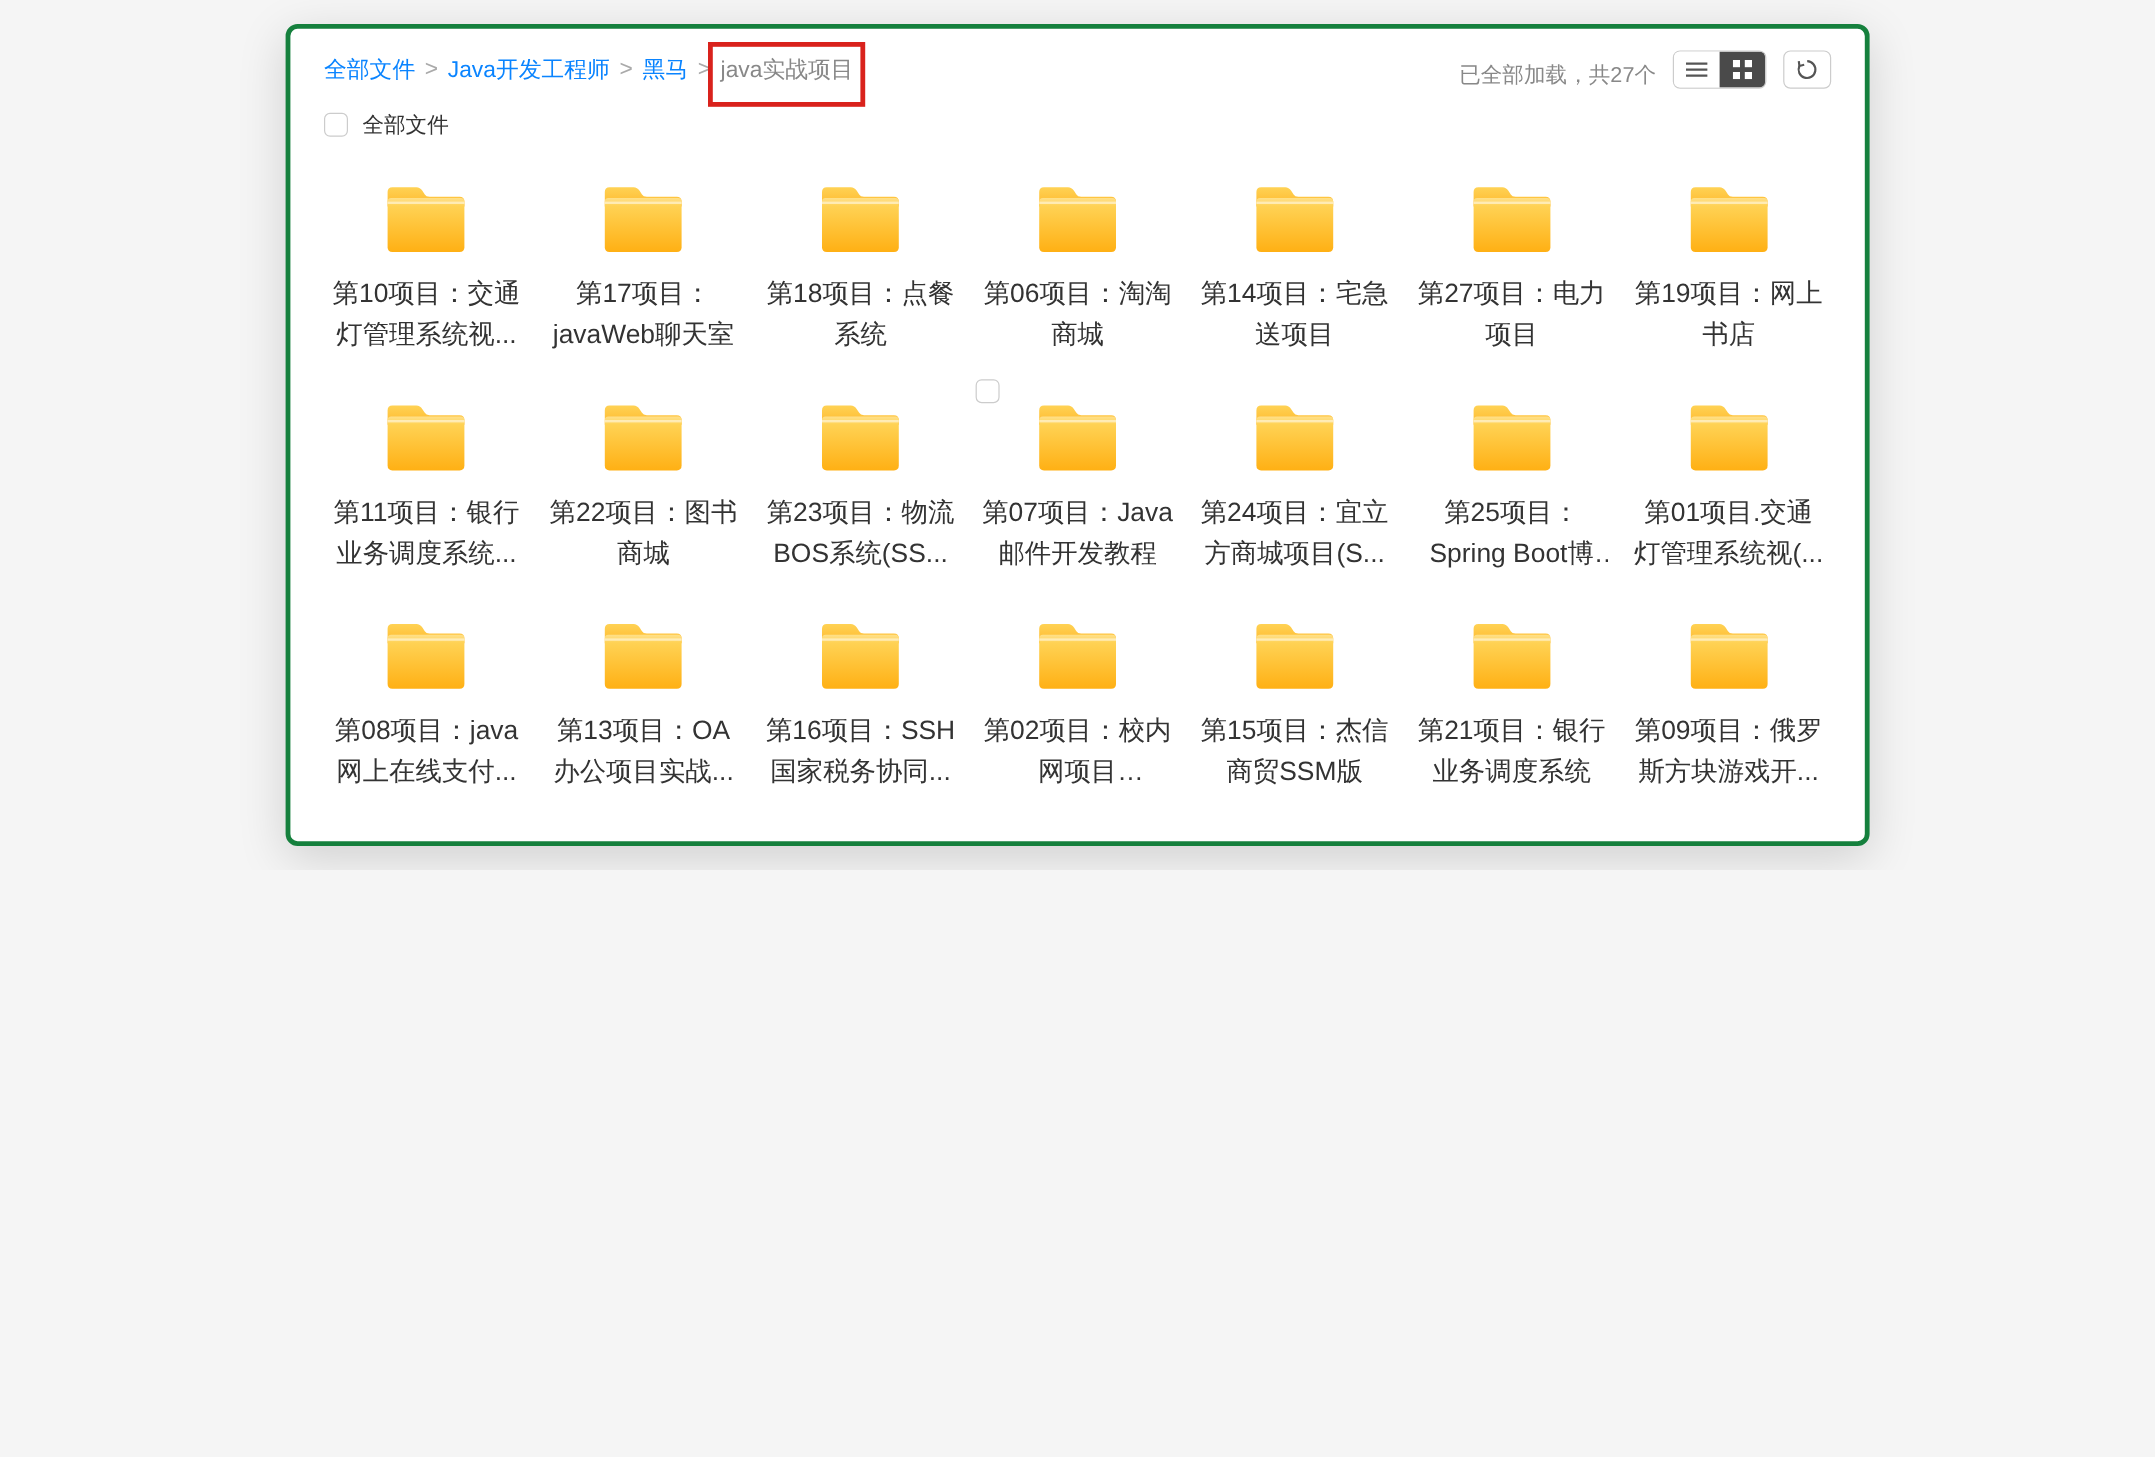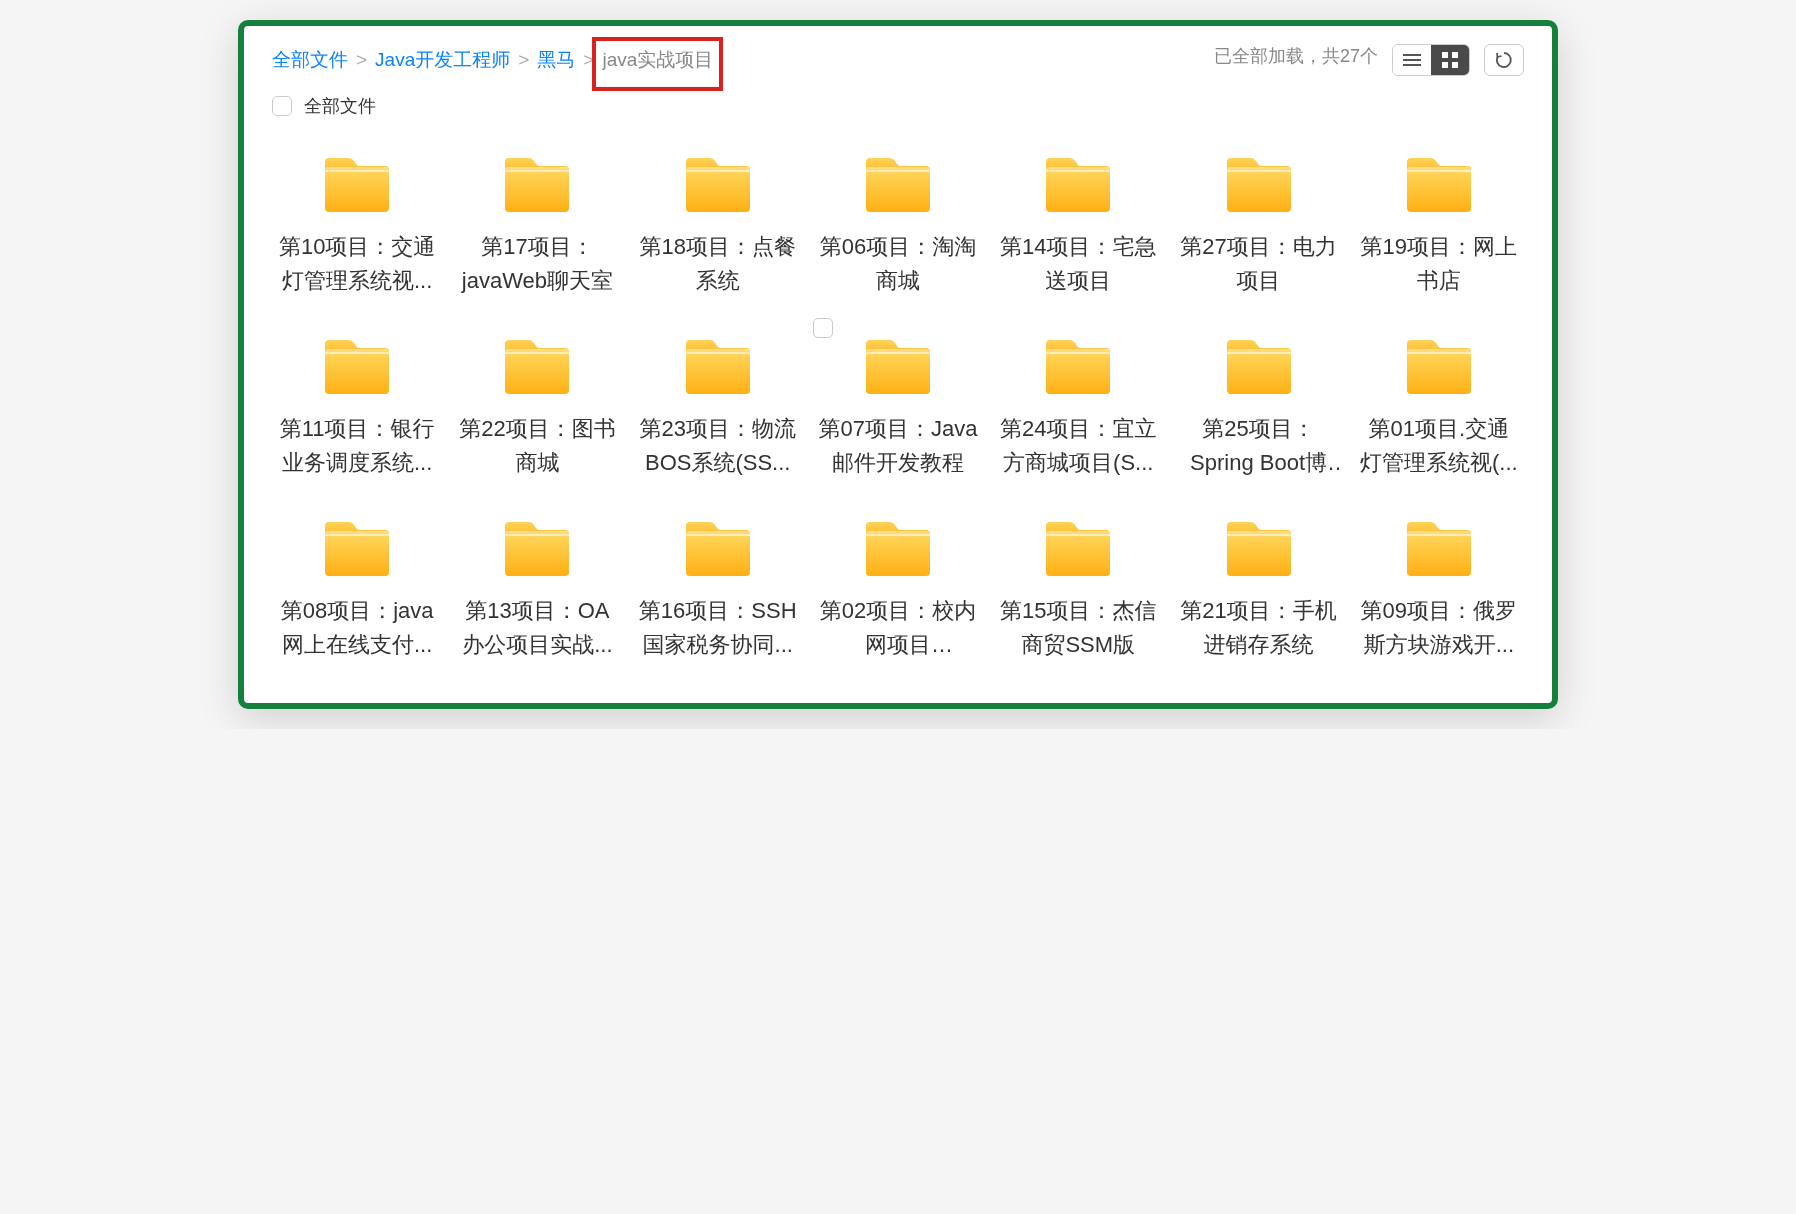--- a/index.html
+++ b/index.html
@@ -11,21 +11,21 @@
       font-family: -apple-system, BlinkMacSystemFont, "Segoe UI", "PingFang SC", "Hiragino Sans GB", "Microsoft YaHei", sans-serif;
       background: #f5f5f5;
       padding: 20px;
       display: flex;
       justify-content: center;
       align-items: flex-start;
     }
     .window {
       width: 1320px;
       background: #fff;
-      border: 6px solid #15803d;
+      border: 4px solid #15803d;
       border-radius: 10px;
       box-shadow: 0 10px 40px rgba(0,0,0,0.15);
       overflow: hidden;
     }
     .header {
       display: flex;
       align-items: center;
       justify-content: space-between;
       padding: 18px 28px 10px 28px;
     }
@@ -51,21 +51,21 @@
       position: absolute;
       border: 4px solid #d9221c;
       left: -10px;
       right: -10px;
       top: -10px;
       bottom: -18px;
       pointer-events: none;
     }
     .header-right {
       display: flex;
-      align-items: flex-start;
+      align-items: flex-end;
       gap: 14px;
     }
     .status-text {
       color: #888;
       font-size: 18px;
     }
     .view-toggle {
       display: flex;
       border: 1px solid #ccc;
       border-radius: 6px;
@@ -601,21 +601,21 @@
       <linearGradient id="fb" x1="0" y1="0" x2="0" y2="1">
         <stop offset="0" stop-color="#ffe08a"></stop>
         <stop offset="0.15" stop-color="#ffd254"></stop>
         <stop offset="1" stop-color="#ffb014"></stop>
       </linearGradient>
     </defs>
     <path d="M 4 6 Q 4 2 8 2 L 28 2 Q 31 2 33 5 L 35 8 Q 36 10 39 10 L 64 10 Q 68 10 68 14 L 68 18 L 4 18 Z" fill="url(#ft)"></path>
     <path d="M 4 14 Q 4 11 7 11 L 65 11 Q 68 11 68 14 L 68 52 Q 68 56 64 56 L 8 56 Q 4 56 4 52 Z" fill="url(#fb)"></path>
     <rect x="4" y="14" width="64" height="2" fill="#fff" opacity="0.5"></rect>
   </svg></div>
-    <div class="folder-label">第21项目：手机进销存系统</div>
+    <div class="folder-label">第21项目：银行业务调度系统</div>
   </div>
       <div class="folder-item">
 
     <div class="folder-icon-wrap"><svg width="72" height="60" viewBox="0 0 72 60">
     <defs>
       <linearGradient id="ft" x1="0" y1="0" x2="0" y2="1">
         <stop offset="0" stop-color="#ffd254"></stop>
         <stop offset="1" stop-color="#ffb92e"></stop>
       </linearGradient>
       <linearGradient id="fb" x1="0" y1="0" x2="0" y2="1">

